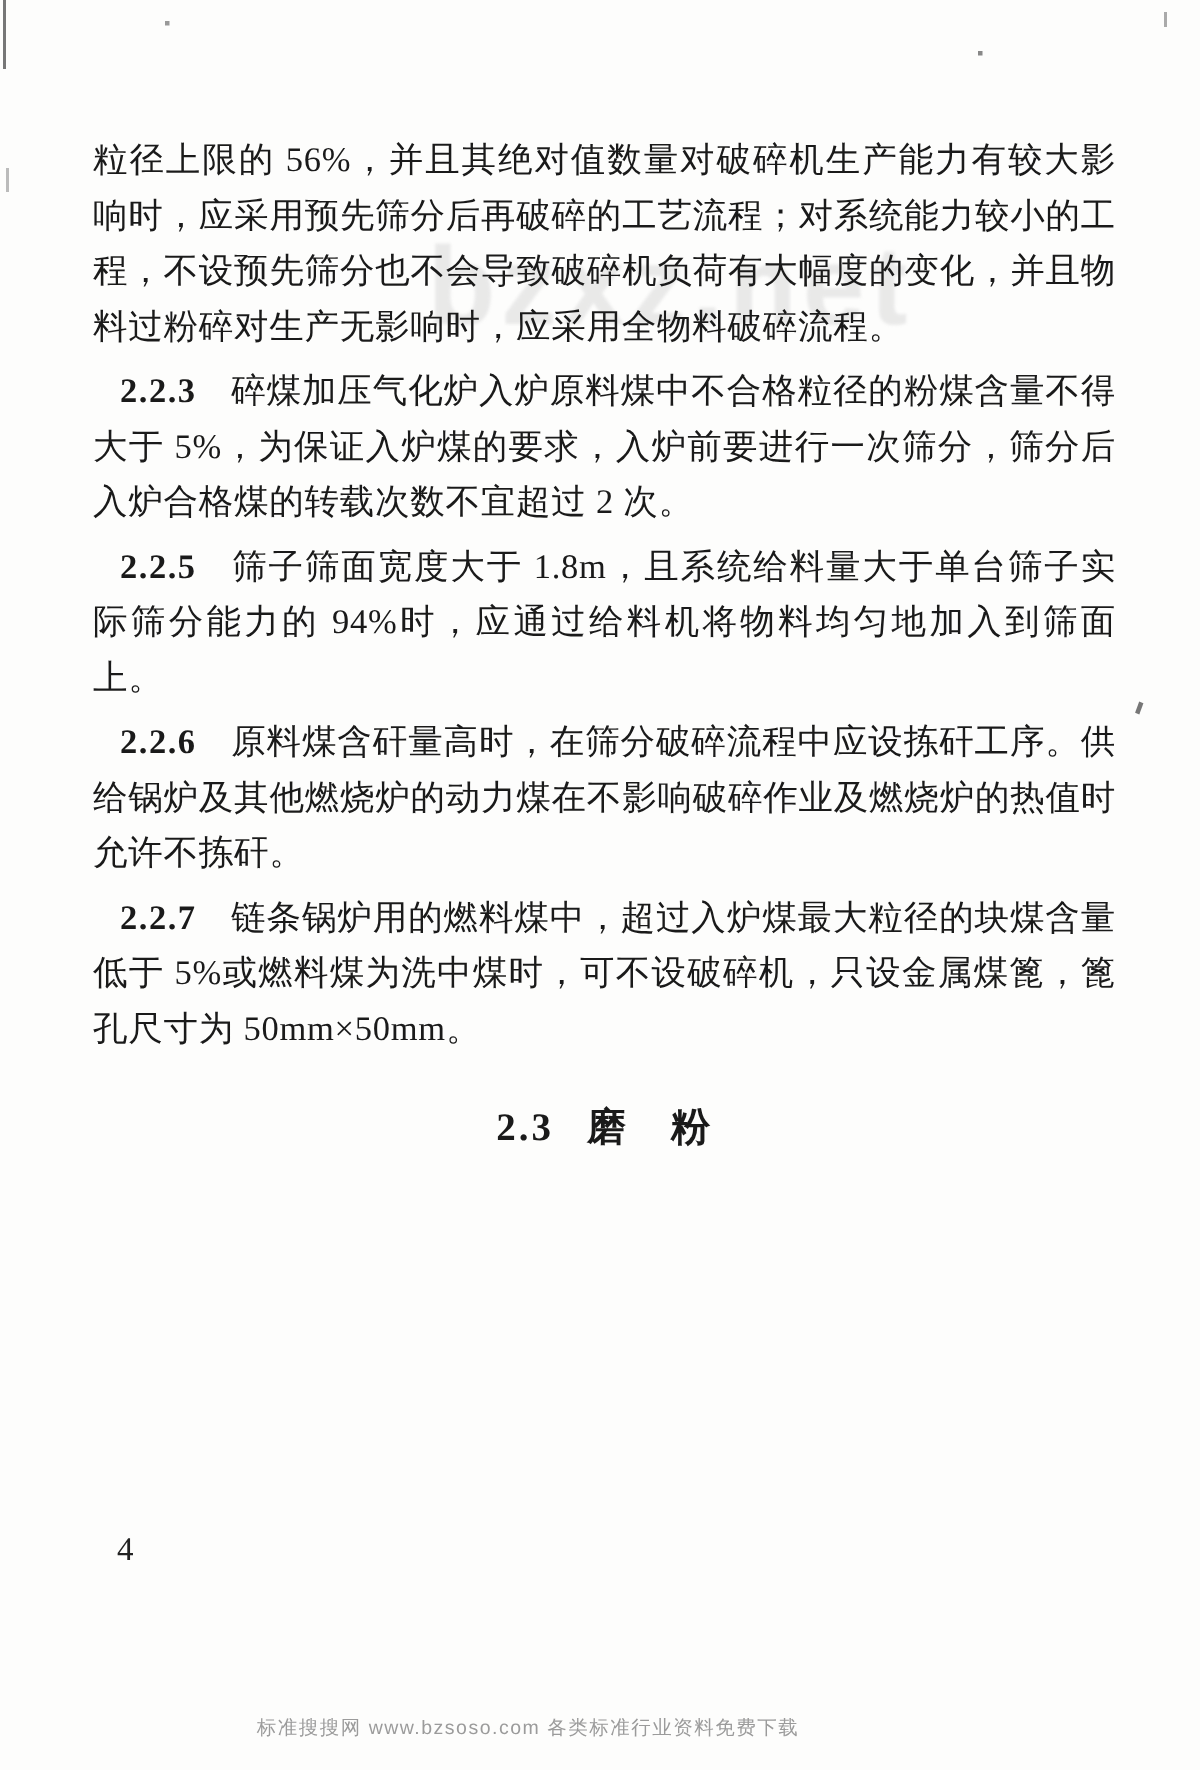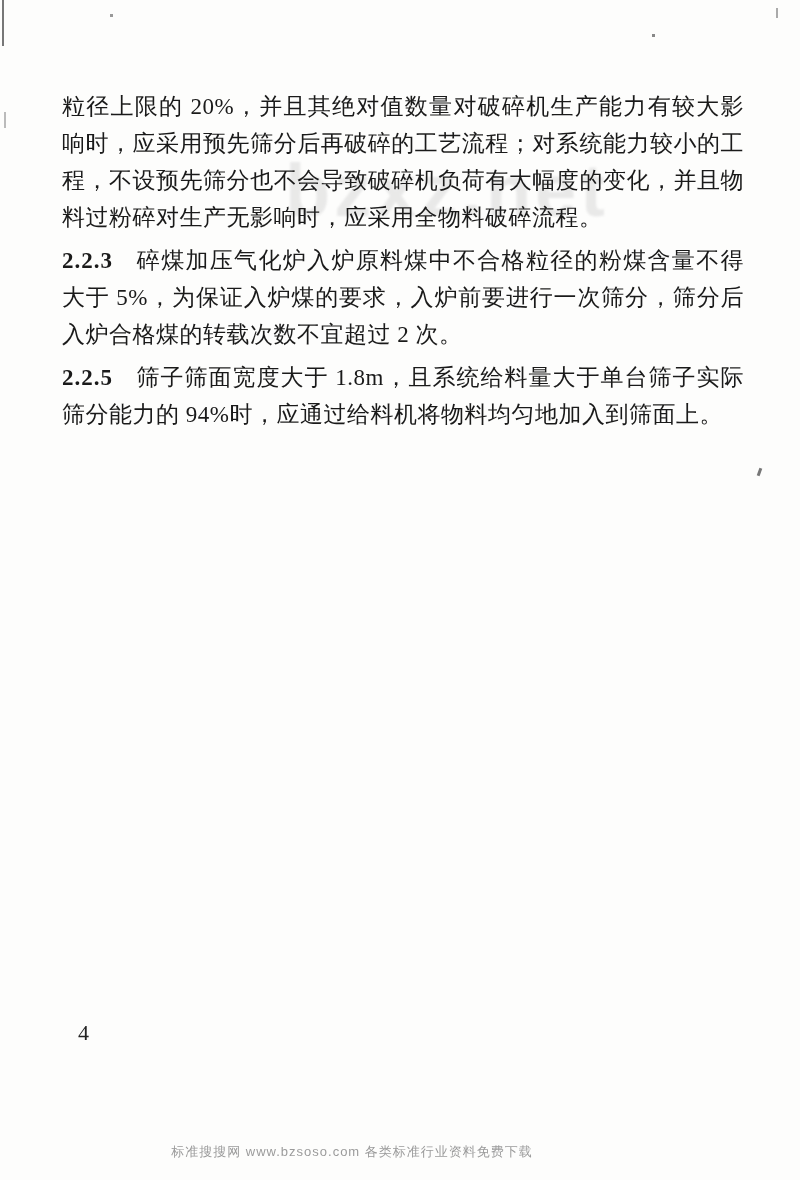--- a/index.html
+++ b/index.html
@@ -46,20 +46,21 @@
     text-align: justify;
     text-justify: inter-ideograph;
     letter-spacing: 0.5px;
     word-break: break-all;
   }
   .clause .num {
     font-weight: bold;
     font-family: "Liberation Serif", serif;
     margin-right: 23px;
     letter-spacing: 1px;
+    margin-left: 18px;
   }
   .section-heading {
     margin: 30px 0 26px 0;
     text-align: center;
     font-size: 26px;
     font-weight: bold;
     letter-spacing: 2px;
   }
   .section-heading .sec-num {
     margin-right: 22px;
@@ -95,30 +96,33 @@
 </style>
 </head>
 <body>
 
 <div class="page">
 
   <div class="watermark">bzxz.net</div>
 
   <div class="text-block">
 
-    <p class="para">粒径上限的 20%，并且其绝对值数量对破碎机生产能力有较大影响时，应采用预先筛分后再破碎的工艺流程；对系统能力较小的工程，不设预先筛分也不会导致破碎机负荷有大幅度的变化，并且物料过粉碎对生产无影响时，应采用全物料破碎流程。</p>
+    <p class="para">粒径上限的 56%，并且其绝对值数量对破碎机生产能力有较大影响时，应采用预先筛分后再破碎的工艺流程；对系统能力较小的工程，不设预先筛分也不会导致破碎机负荷有大幅度的变化，并且物料过粉碎对生产无影响时，应采用全物料破碎流程。</p>
 
     <p class="clause"><span class="num">2.2.3</span><span>碎煤加压气化炉入炉原料煤中不合格粒径的粉煤含量不得大于 5%，为保证入炉煤的要求，入炉前要进行一次筛分，筛分后入炉合格煤的转载次数不宜超过 2 次。</span></p>
 
 
     <p class="clause"><span class="num">2.2.5</span><span>筛子筛面宽度大于 1.8m，且系统给料量大于单台筛子实际筛分能力的 94%时，应通过给料机将物料均匀地加入到筛面上。</span></p>
 
+    <p class="clause"><span class="num">2.2.6</span><span>原料煤含矸量高时，在筛分破碎流程中应设拣矸工序。供给锅炉及其他燃烧炉的动力煤在不影响破碎作业及燃烧炉的热值时允许不拣矸。</span></p>
+
+    <p class="clause"><span class="num">2.2.7</span><span>链条锅炉用的燃料煤中，超过入炉煤最大粒径的块煤含量低于 5%或燃料煤为洗中煤时，可不设破碎机，只设金属煤篦，篦孔尺寸为 50mm×50mm。</span></p>
 
 
-
+    <h2 class="section-heading"><span class="sec-num">2.3</span><span>磨　粉</span></h2>
 
 
   </div>
 
   <div class="page-number">4</div>
 
   <div class="footer">标准搜搜网 www.bzsoso.com 各类标准行业资料免费下载</div>
 
   <div class="speck line-left"></div>
   <div class="speck s1"></div>

